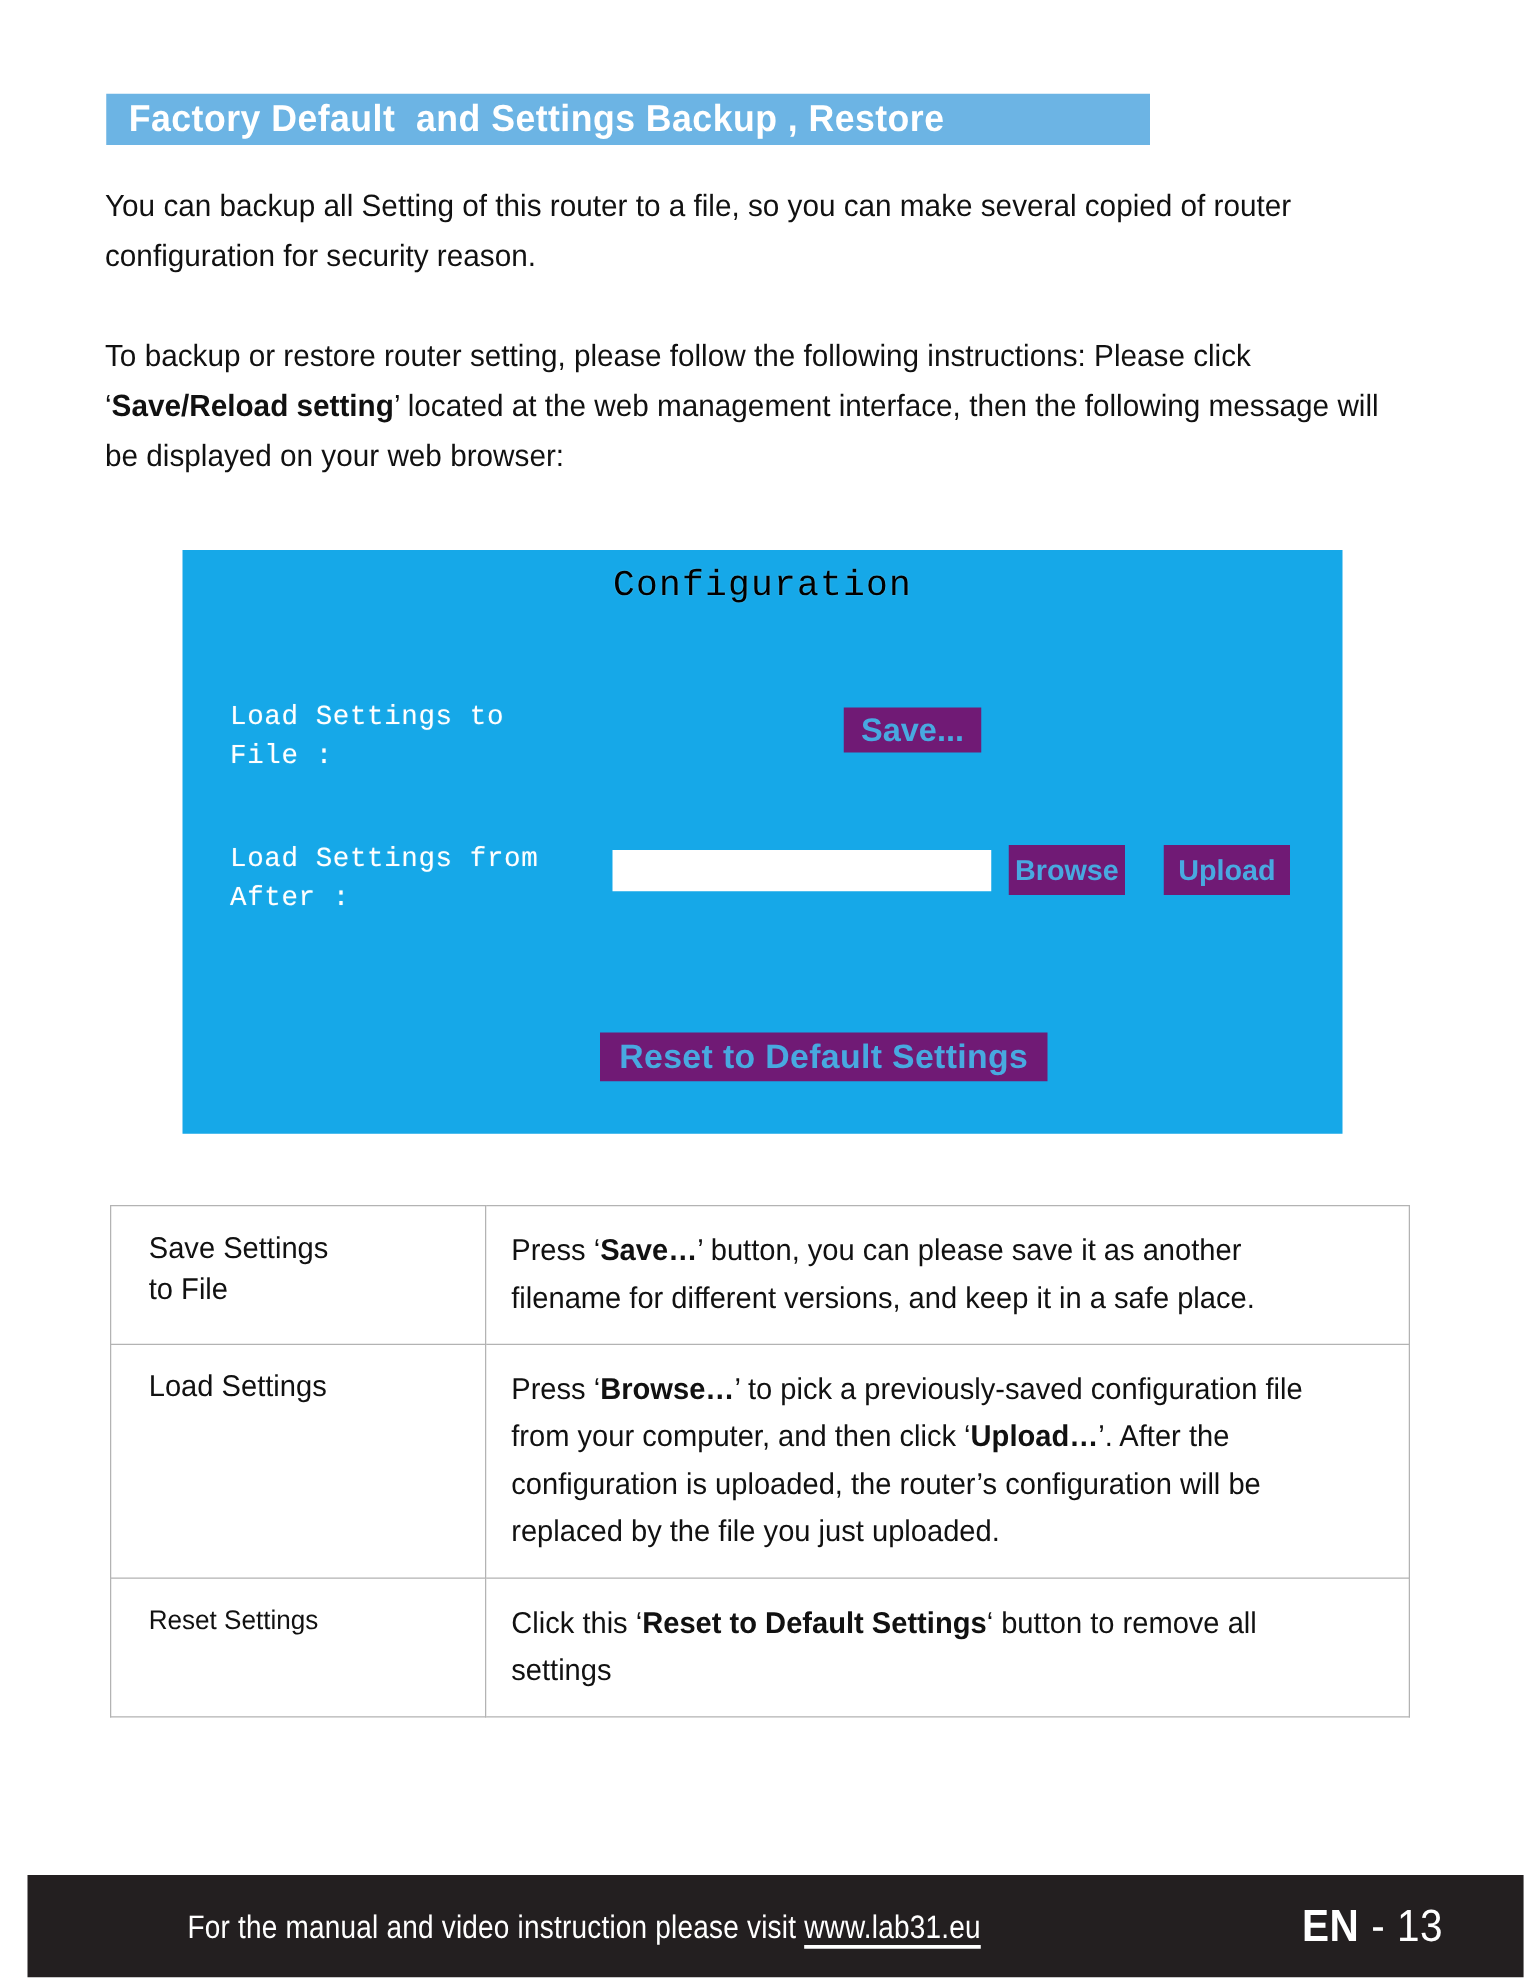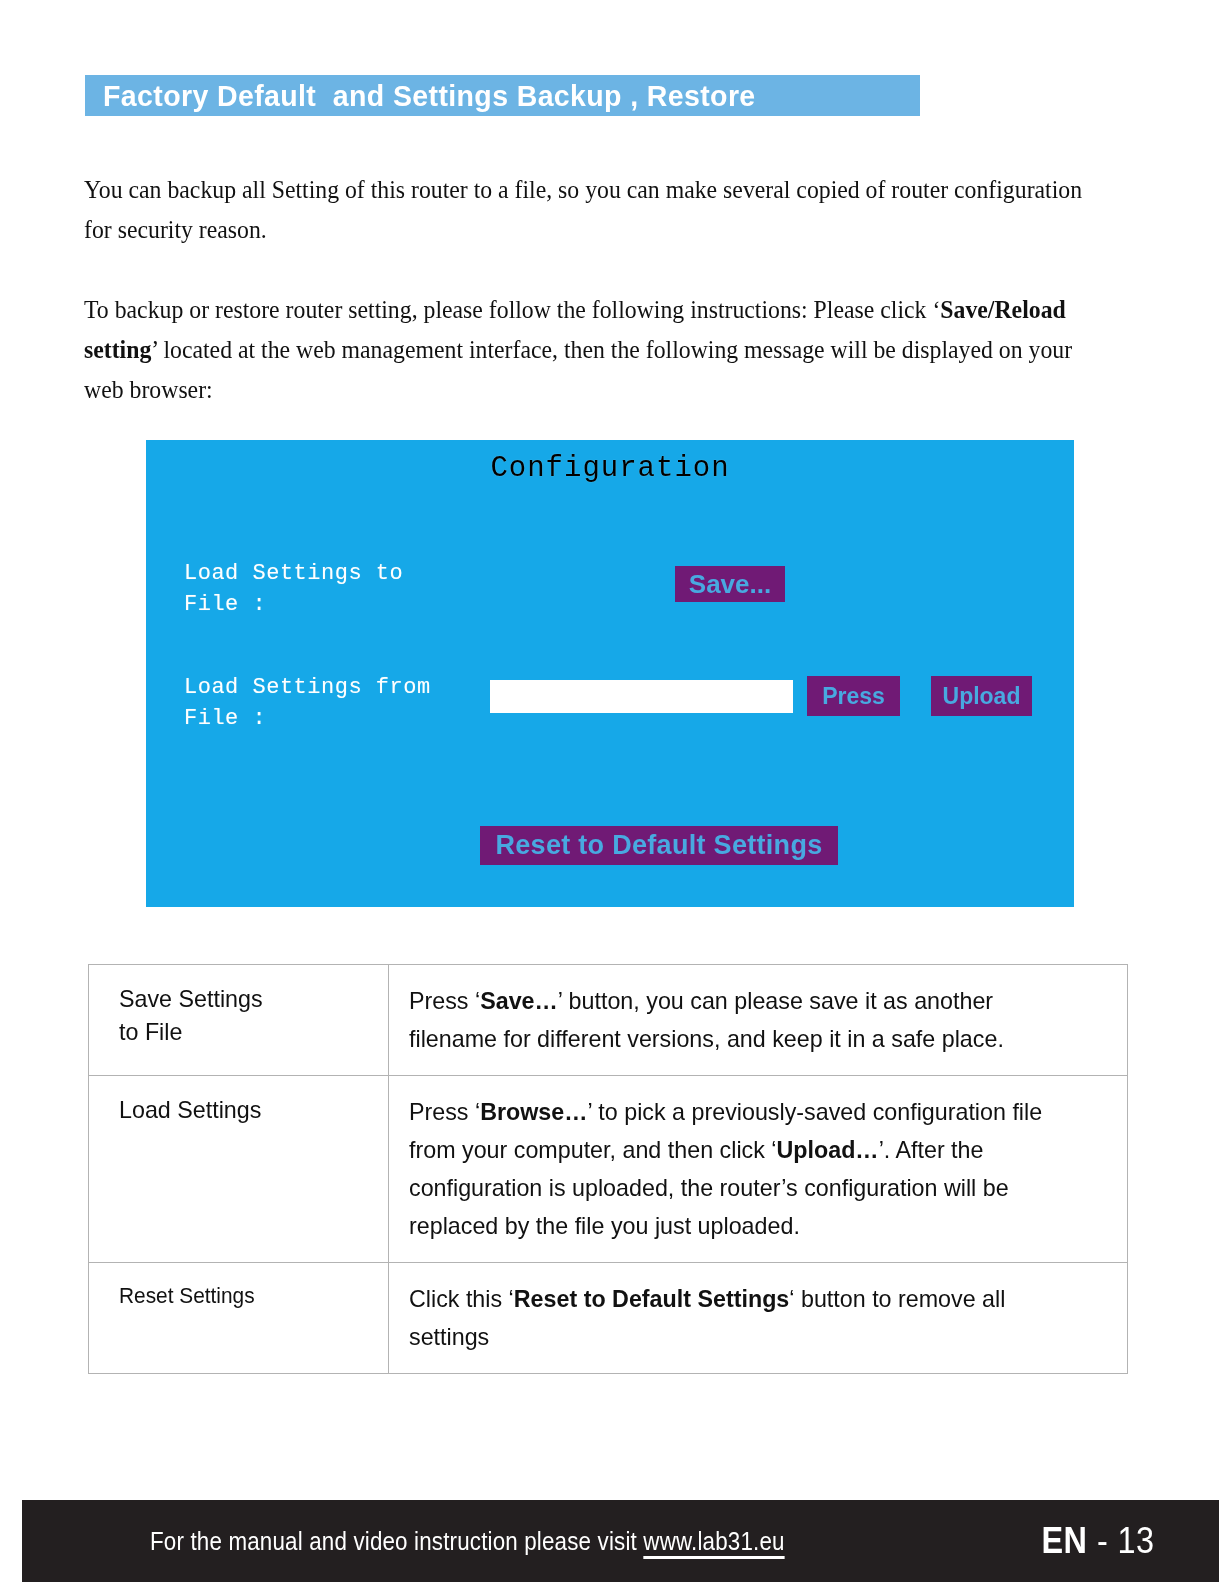--- a/index.html
+++ b/index.html
@@ -43,23 +43,22 @@
     padding-left: 19px;
     white-space: pre;
     transform: scaleX(0.95);
     transform-origin: left center;
   }
 
   
   .intro {
     position: absolute;
     left: 84px;
-    top: 170px;
+    top: 146px;
     width: 1060px;
-    font-family: Liberation Serif, serif;
   }
   .para {
     font-size: 24.5px;
     line-height: 40px;
     color: #111111;
     margin: 0;
     transform: scaleX(0.97);
     transform-origin: left top;
   }
   .para + .para {
@@ -264,25 +263,25 @@
   <div class="router-panel">
 
     <div class="panel-title">Configuration</div>
 
     <div class="panel-label label-save">Load Settings to
 File :</div>
 
     <div class="ui-btn btn-save">Save...</div>
 
     <div class="panel-label label-load">Load Settings from
-File :</div>
+After :</div>
 
     <input class="file-input" type="text" value="" style="">
 
-    <div class="ui-btn btn-browse">Press</div>
+    <div class="ui-btn btn-browse">Browse</div>
 
     <div class="ui-btn btn-upload">Upload</div>
 
     <div class="ui-btn btn-reset">Reset to Default Settings</div>
   </div>
 
   <table class="desc-table">
     <tbody>
       <tr>
         <td class="col-term">

